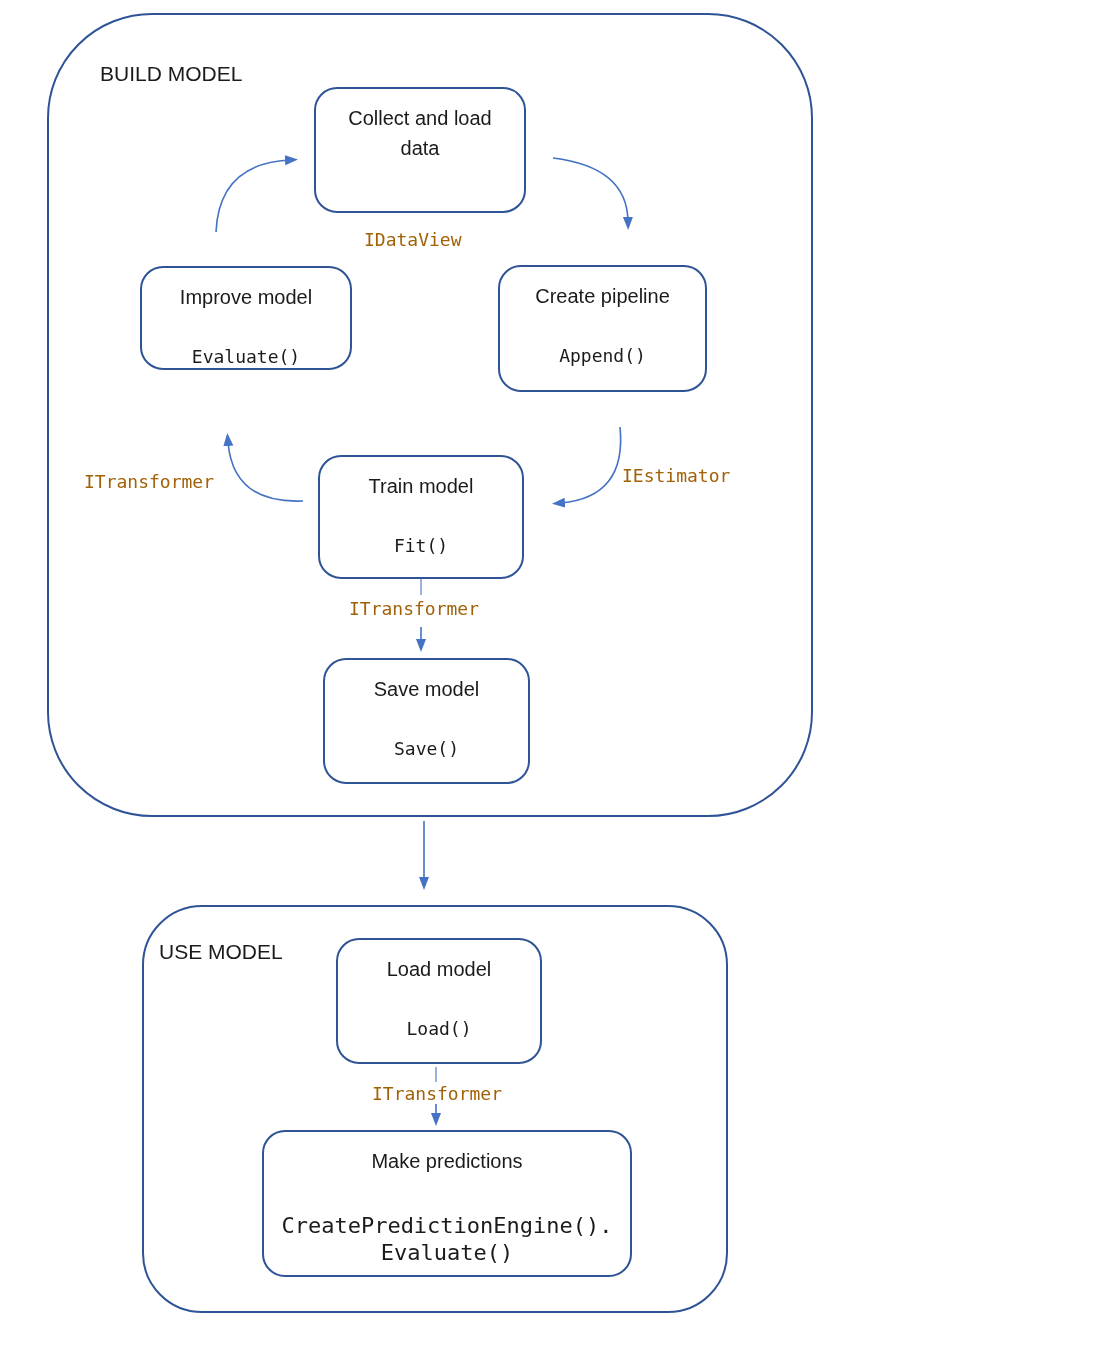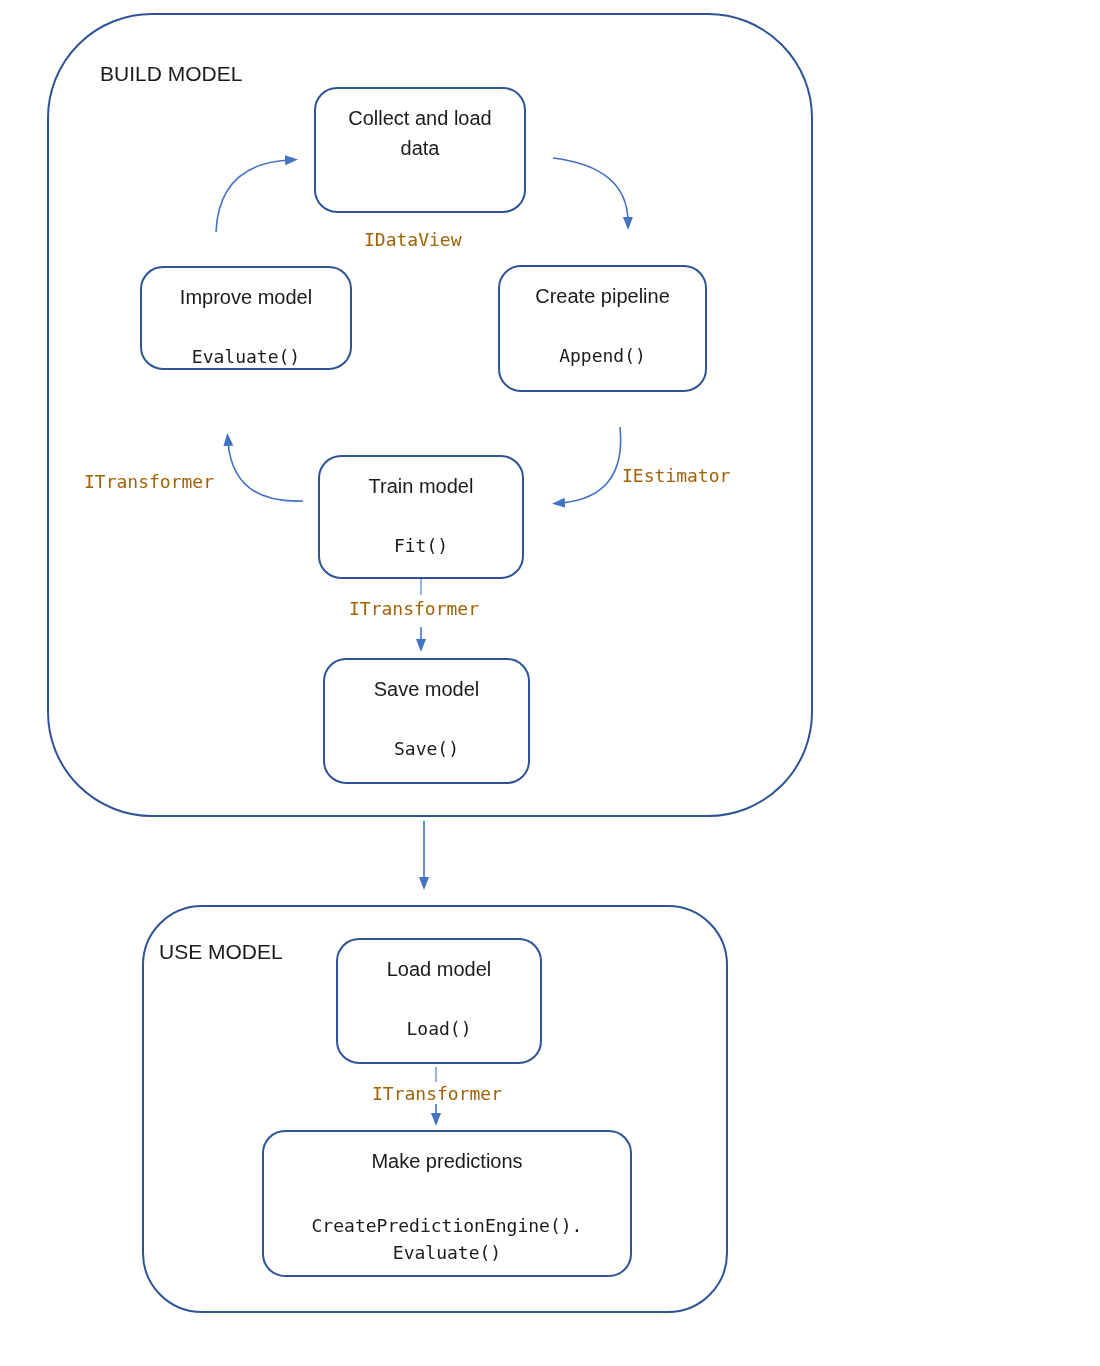--- a/index.html
+++ b/index.html
@@ -16,21 +16,21 @@
   .use-container  { left:142px; top:905px; width:586px; height:408px; border-radius:60px; }
   .section-label { position:absolute; font-size:21px; color:#1b1b1b; white-space:nowrap; }
   .build-label { left:51px; top:47px; }
   .use-label { left:15px; top:33px; }
   .node {
     position:absolute; border:2px solid #2F5496; border-radius:23px; background:#ffffff;
     text-align:center; padding:14px 14px 16px 14px;
   }
   .node-title { font-family:"Liberation Sans", sans-serif; font-size:20px; line-height:30px; }
   .node-code  { font-family:"DejaVu Sans Mono", monospace; font-size:18px; line-height:22px; margin-top:34px; }
-  .node-code-multi { font-family:"DejaVu Sans Mono", monospace; font-size:18px; line-height:27px; margin-top:36px; }
+  .node-code-multi { font-family:"DejaVu Sans Mono", monospace; font-size:22px; line-height:27px; margin-top:36px; }
   .flow-label {
     position:absolute; font-family:"DejaVu Sans Mono", monospace; font-size:18px;
     color:#a16207; white-space:nowrap;
   }
 </style>
 </head>
 <body>
 
 <div class="canvas">
 

